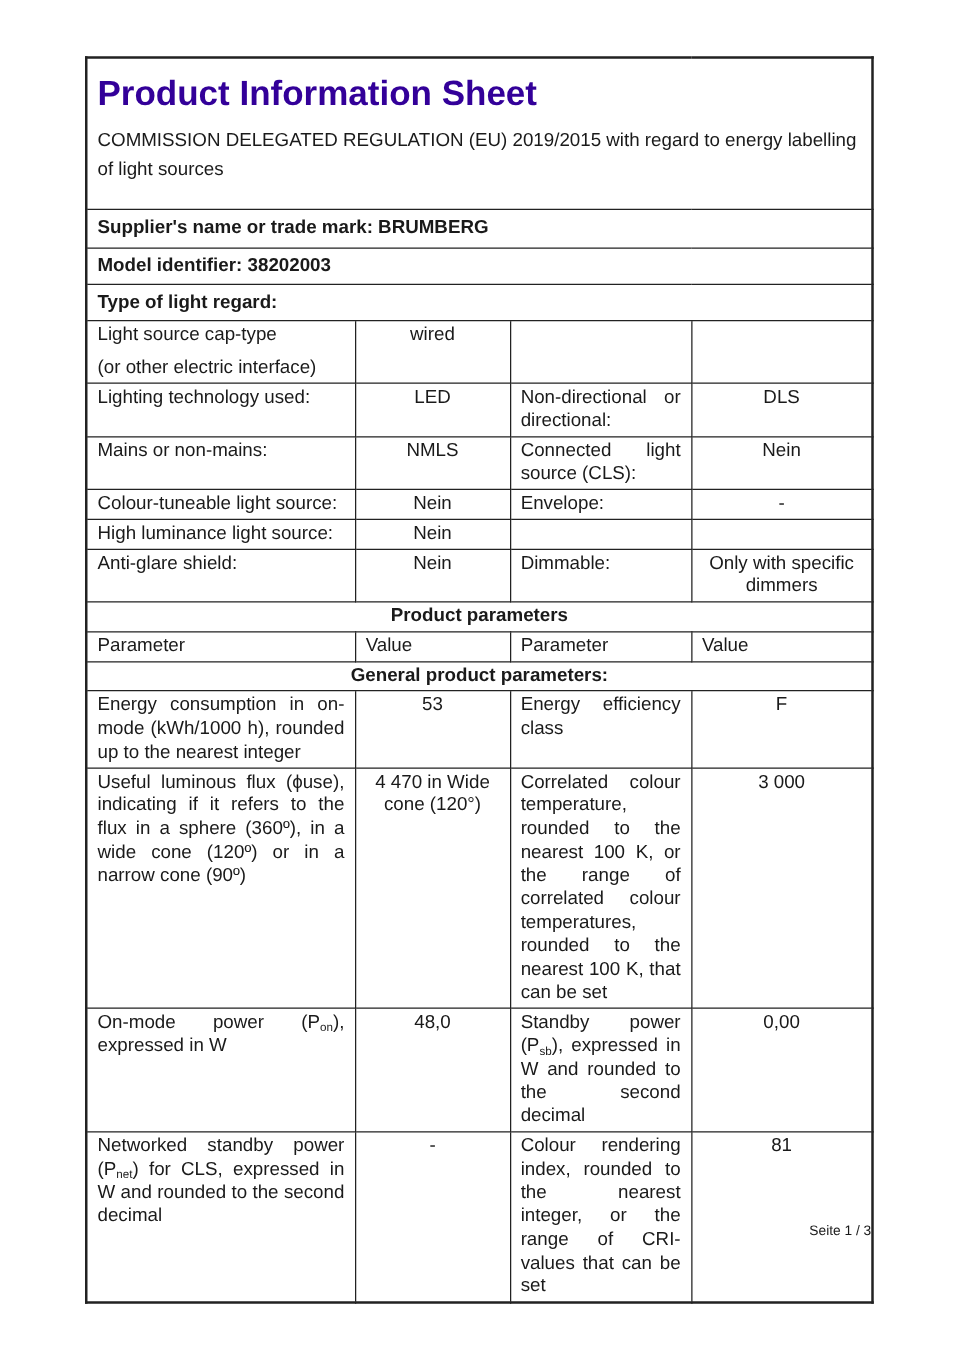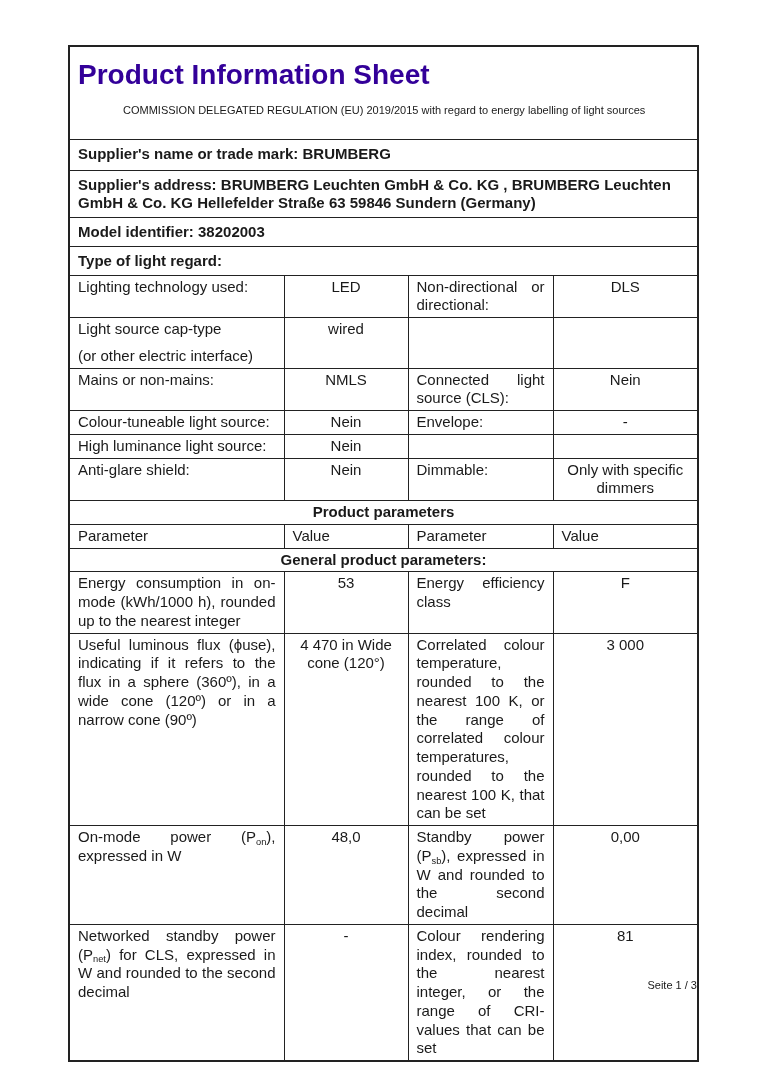--- a/index.html
+++ b/index.html
@@ -26,21 +26,21 @@
     font-size: 15px;
     line-height: 1.25;
   }
   td.title-cell { padding: 10px 8px 20px 8px; border-radius: 15px; }
   .doc-title {
     font-size: 28px;
     font-weight: bold;
     letter-spacing: 0px;
     margin-bottom: 10px;
   }
-  .doc-subtitle { font-size: 11px; line-height: 1.5; margin-left: 45px; }
+  .doc-subtitle { font-size: 15px; line-height: 1.5; }
   .label-row td { padding-top: 5px; padding-bottom: 4px; }
   .inline-label { font-weight: bold; }
   .inline-value { font-weight: bold; }
   .section-heading { font-weight: bold; }
   td.param { text-align: justify; }
   td.value { text-align: center; }
   td.center-bold { text-align: center; font-weight: bold; }
   .cap-type-line2 { margin-top: 8px; }
   sub { font-size: 0.62em; vertical-align: baseline; position: relative; top: 0.3em; }
   .footer {
@@ -70,54 +70,48 @@
     </td>
   </tr>
 
   <tr class="label-row" style="height:31px">
     <td colspan="4">
       <span class="inline-label">Supplier's name or trade mark:</span>
       <span class="inline-value">BRUMBERG</span>
     </td>
   </tr>
 
-  <tr class="label-row" style="height:47px">
-    <td colspan="4">
-      <span class="inline-label">Supplier's address:</span>
-      <span class="inline-value">BRUMBERG Leuchten GmbH &amp; Co. KG , BRUMBERG Leuchten GmbH &amp; Co. KG Hellefelder Straße 63 59846 Sundern (Germany)</span>
-    </td>
-  </tr>
 
   <tr class="label-row" style="height:27px">
     <td colspan="4">
       <span class="inline-label">Model identifier:</span>
       <span class="inline-value">38202003</span>
     </td>
   </tr>
 
   <tr class="label-row" style="height:27px">
     <td colspan="4">
       <span class="section-heading">Type of light regard:</span>
     </td>
   </tr>
 
-  <tr style="height:41px">
-    <td class="param">Lighting technology used:</td>
-    <td class="value">LED</td>
-    <td class="param">Non-directional or directional:</td>
-    <td class="value">DLS</td>
-  </tr>
   <tr style="height:44px">
     <td class="param">
       <div>Light source cap-type</div>
       <div class="cap-type-line2">(or other electric interface)</div>
     </td>
     <td class="value">wired</td>
     <td class="param"></td>
     <td class="value"></td>
+  </tr>
+  <tr style="height:41px">
+    <td class="param">Lighting technology used:</td>
+    <td class="value">LED</td>
+    <td class="param">Non-directional or directional:</td>
+    <td class="value">DLS</td>
   </tr>
   <tr style="height:42px">
     <td class="param">Mains or non-mains:</td>
     <td class="value">NMLS</td>
     <td class="param">Connected light source (CLS):</td>
     <td class="value">Nein</td>
   </tr>
   <tr style="height:22px">
     <td class="param">Colour-tuneable light source:</td>
     <td class="value">Nein</td>

